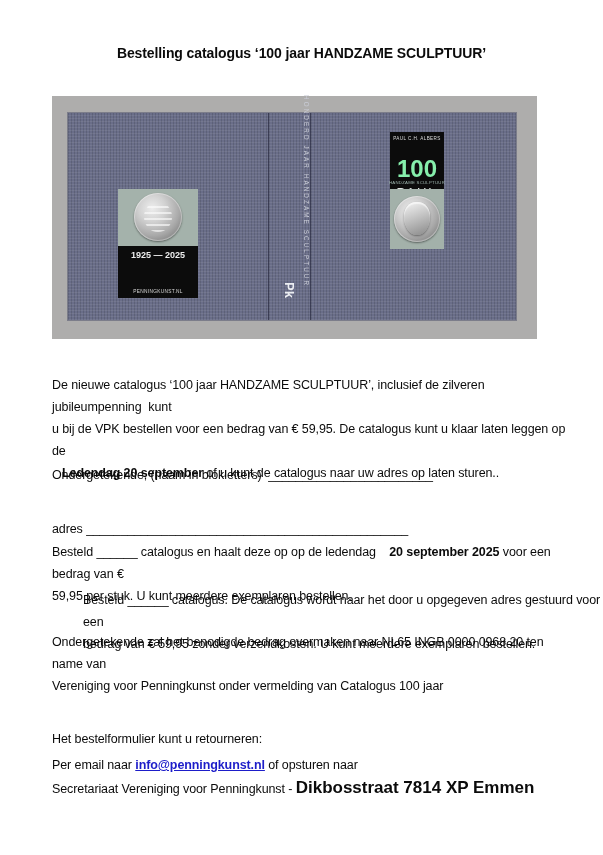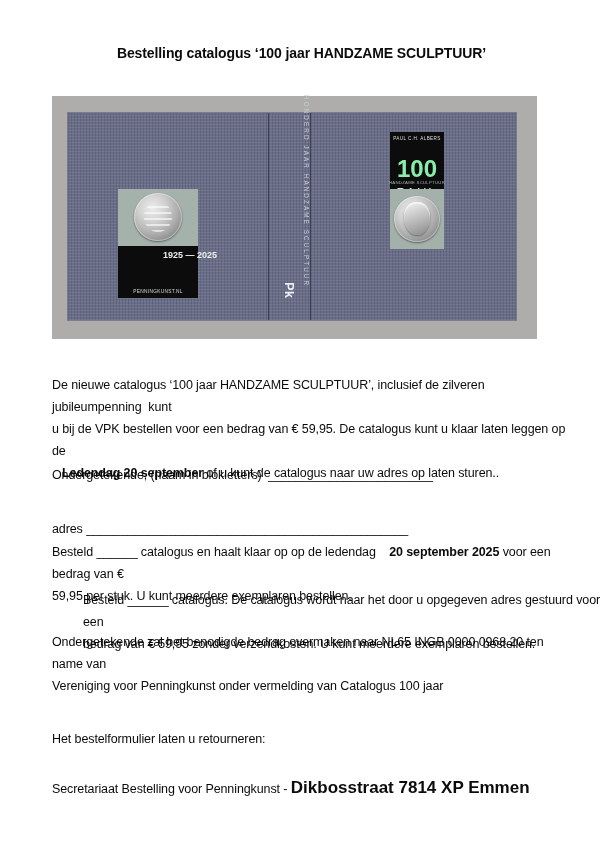--- a/index.html
+++ b/index.html
@@ -45,21 +45,21 @@
         border-radius:46% 46% 48% 48% / 42% 42% 55% 55%;
         background:linear-gradient(160deg,#f4f4f4,#bdbdbd 52%,#8a8a8a);
         box-shadow:0 1px 2px rgba(0,0,0,.4), inset 0 2px 1px rgba(255,255,255,.6);}
   .back-coin{width:48px;height:48px;left:16px;top:4px;}
   .back-coin .medal-relief{position:absolute;left:20%;top:18%;width:60%;height:64%;border-radius:50%;
         background:repeating-linear-gradient(0deg, rgba(252,252,252,.75) 0 2px, rgba(120,120,120,0) 2px 6px);
         filter:blur(.4px);opacity:.85;}
 
   .back-black{position:absolute;left:50px;top:133px;width:80px;height:52px;background:#0c0c0c;}
   .back-years{position:absolute;top:4px;left:0;width:80px;text-align:center;
-        font-size:9px;font-weight:700;color:#ececec;margin-left:32px;}
+        font-size:9px;font-weight:700;color:#ececec;}
   .back-site{position:absolute;bottom:4px;left:0;width:80px;text-align:center;
         font-size:4.8px;letter-spacing:.3px;color:#d6d6d6;}
 
   
   .bodytext{position:absolute;left:52px;width:525px;font-size:12.5px;line-height:22px;
         letter-spacing:-0.1px;white-space:pre-wrap;}
   .b{font-weight:700;margin-left:10px;}
   .gap{display:inline-block;width:50px;}
   .email-link{color:#1d1dc9;font-weight:700;text-decoration:underline;cursor:pointer;}
   .big-address{font-size:17px;font-weight:700;letter-spacing:0;}
@@ -108,28 +108,29 @@
   </div>
 
   <div class="bodytext pos-intro"><span>De nieuwe catalogus ‘100 jaar HANDZAME SCULPTUUR’, inclusief de zilveren jubileumpenning  kunt
 u bij de VPK bestellen voor een bedrag van € 59,95. De catalogus kunt u klaar laten leggen op de
 </span><span class="b">Ledendag 20 september</span><span> of u kunt de catalogus naar uw adres op laten sturen..</span></div>
 
   <div class="bodytext pos-naam"><span>Ondergetekende, (naam in blokletters)  </span><span>________________________</span></div>
 
   <div class="bodytext pos-adres"><span>adres </span><span>_______________________________________________</span></div>
 
-  <div class="bodytext pos-best1"><span>Besteld </span><span>______</span><span> catalogus en haalt klaar op op de ledendag </span><span class="b">20 september 2025</span><span> voor een bedrag van €
+  <div class="bodytext pos-best1"><span>Besteld </span><span>______</span><span> catalogus en haalt deze op op de ledendag </span><span class="b">20 september 2025</span><span> voor een bedrag van €
 59,95 per stuk. U kunt meerdere exemplaren bestellen.</span></div>
 
   <div class="bodytext pos-best2"><span>Besteld </span><span>______</span><span> catalogus. De catalogus wordt naar het door u opgegeven adres gestuurd voor een
 bedrag van € 59,95 zonder verzendkosten. U kunt meerdere exemplaren bestellen.</span></div>
 
   <div class="bodytext pos-pay">Ondergetekende zal het benodigde bedrag overmaken naar NL65 INGB 0000 0968 20 ten name van
 Vereniging voor Penningkunst onder vermelding van Catalogus 100 jaar</div>
 
 
-  <div class="bodytext pos-retour">Het bestelformulier laten u retourneren:</div>
+  <div class="bodytext pos-retour">Het bestelformulier kunt u retourneren:</div>
 
+  <div class="bodytext pos-email"><span>Per email naar </span><a class="email-link">info@penningkunst.nl</a><span> of opsturen naar</span></div>
 
-  <div class="bodytext pos-secr"><span>Secretariaat Bestelling voor Penningkunst - </span><span class="big-address">Dikbosstraat 7814 XP Emmen</span></div>
+  <div class="bodytext pos-secr"><span>Secretariaat Vereniging voor Penningkunst - </span><span class="big-address">Dikbosstraat 7814 XP Emmen</span></div>
 
 </div>
 
 </body></html>

